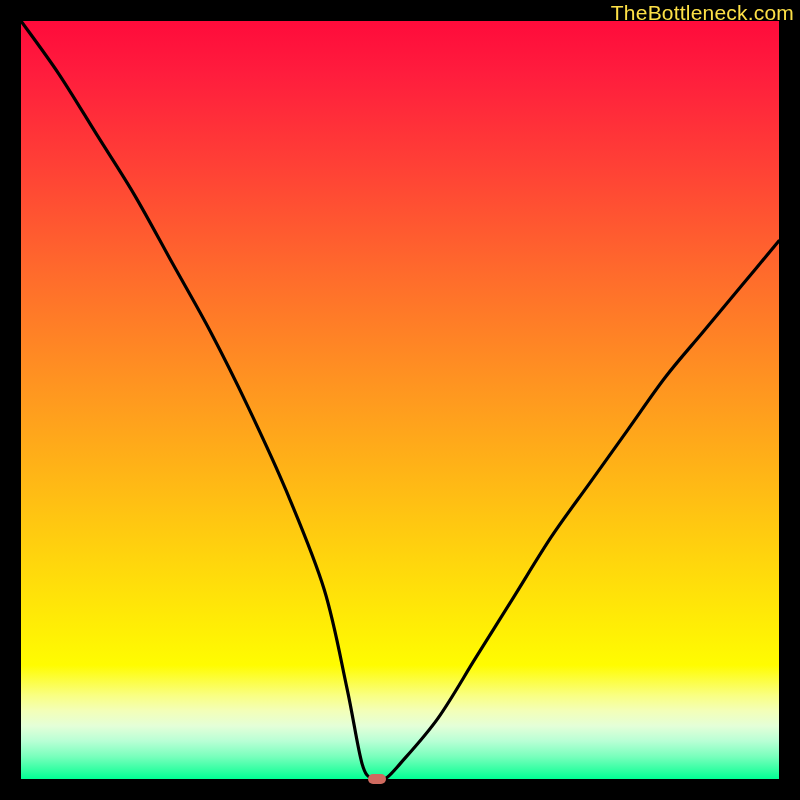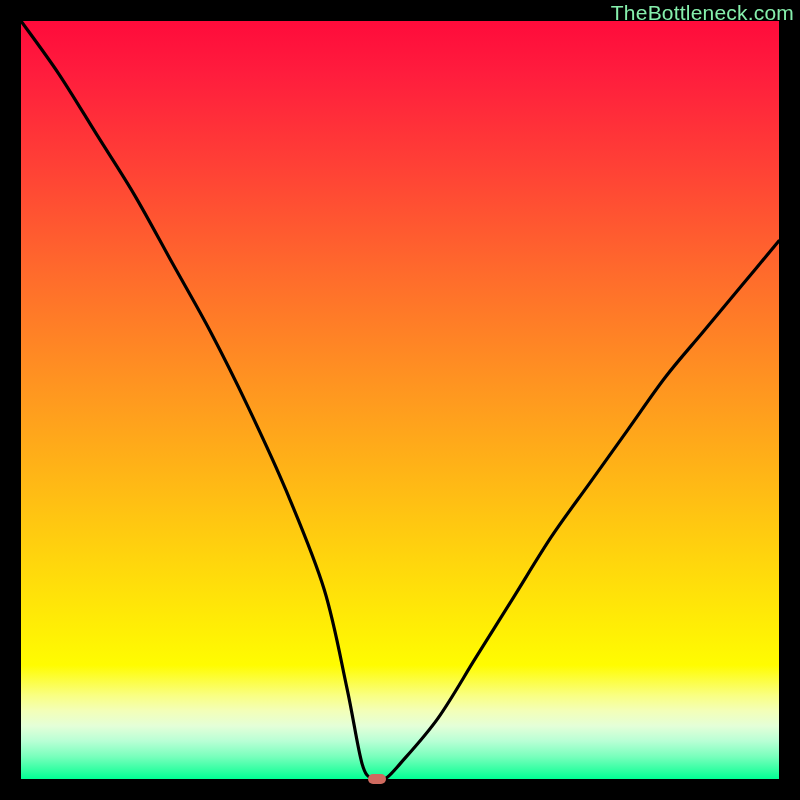--- a/index.html
+++ b/index.html
@@ -55,21 +55,21 @@
     width: 18px;
     height: 10px;
     border-radius: 5px;
     background: #cf6a5f;
     transform: translate(-50%, -50%);
   }
   .watermark {
     position: absolute;
     top: 1px;
     right: 6px;
-    color: #86efac;
+    color: #fde047;
     font-size: 21px;
     font-weight: 400;
     letter-spacing: 0.2px;
   }
 </style>
 </head>
 <body>
 
 <div class="watermark">TheBottleneck.com</div>
 

